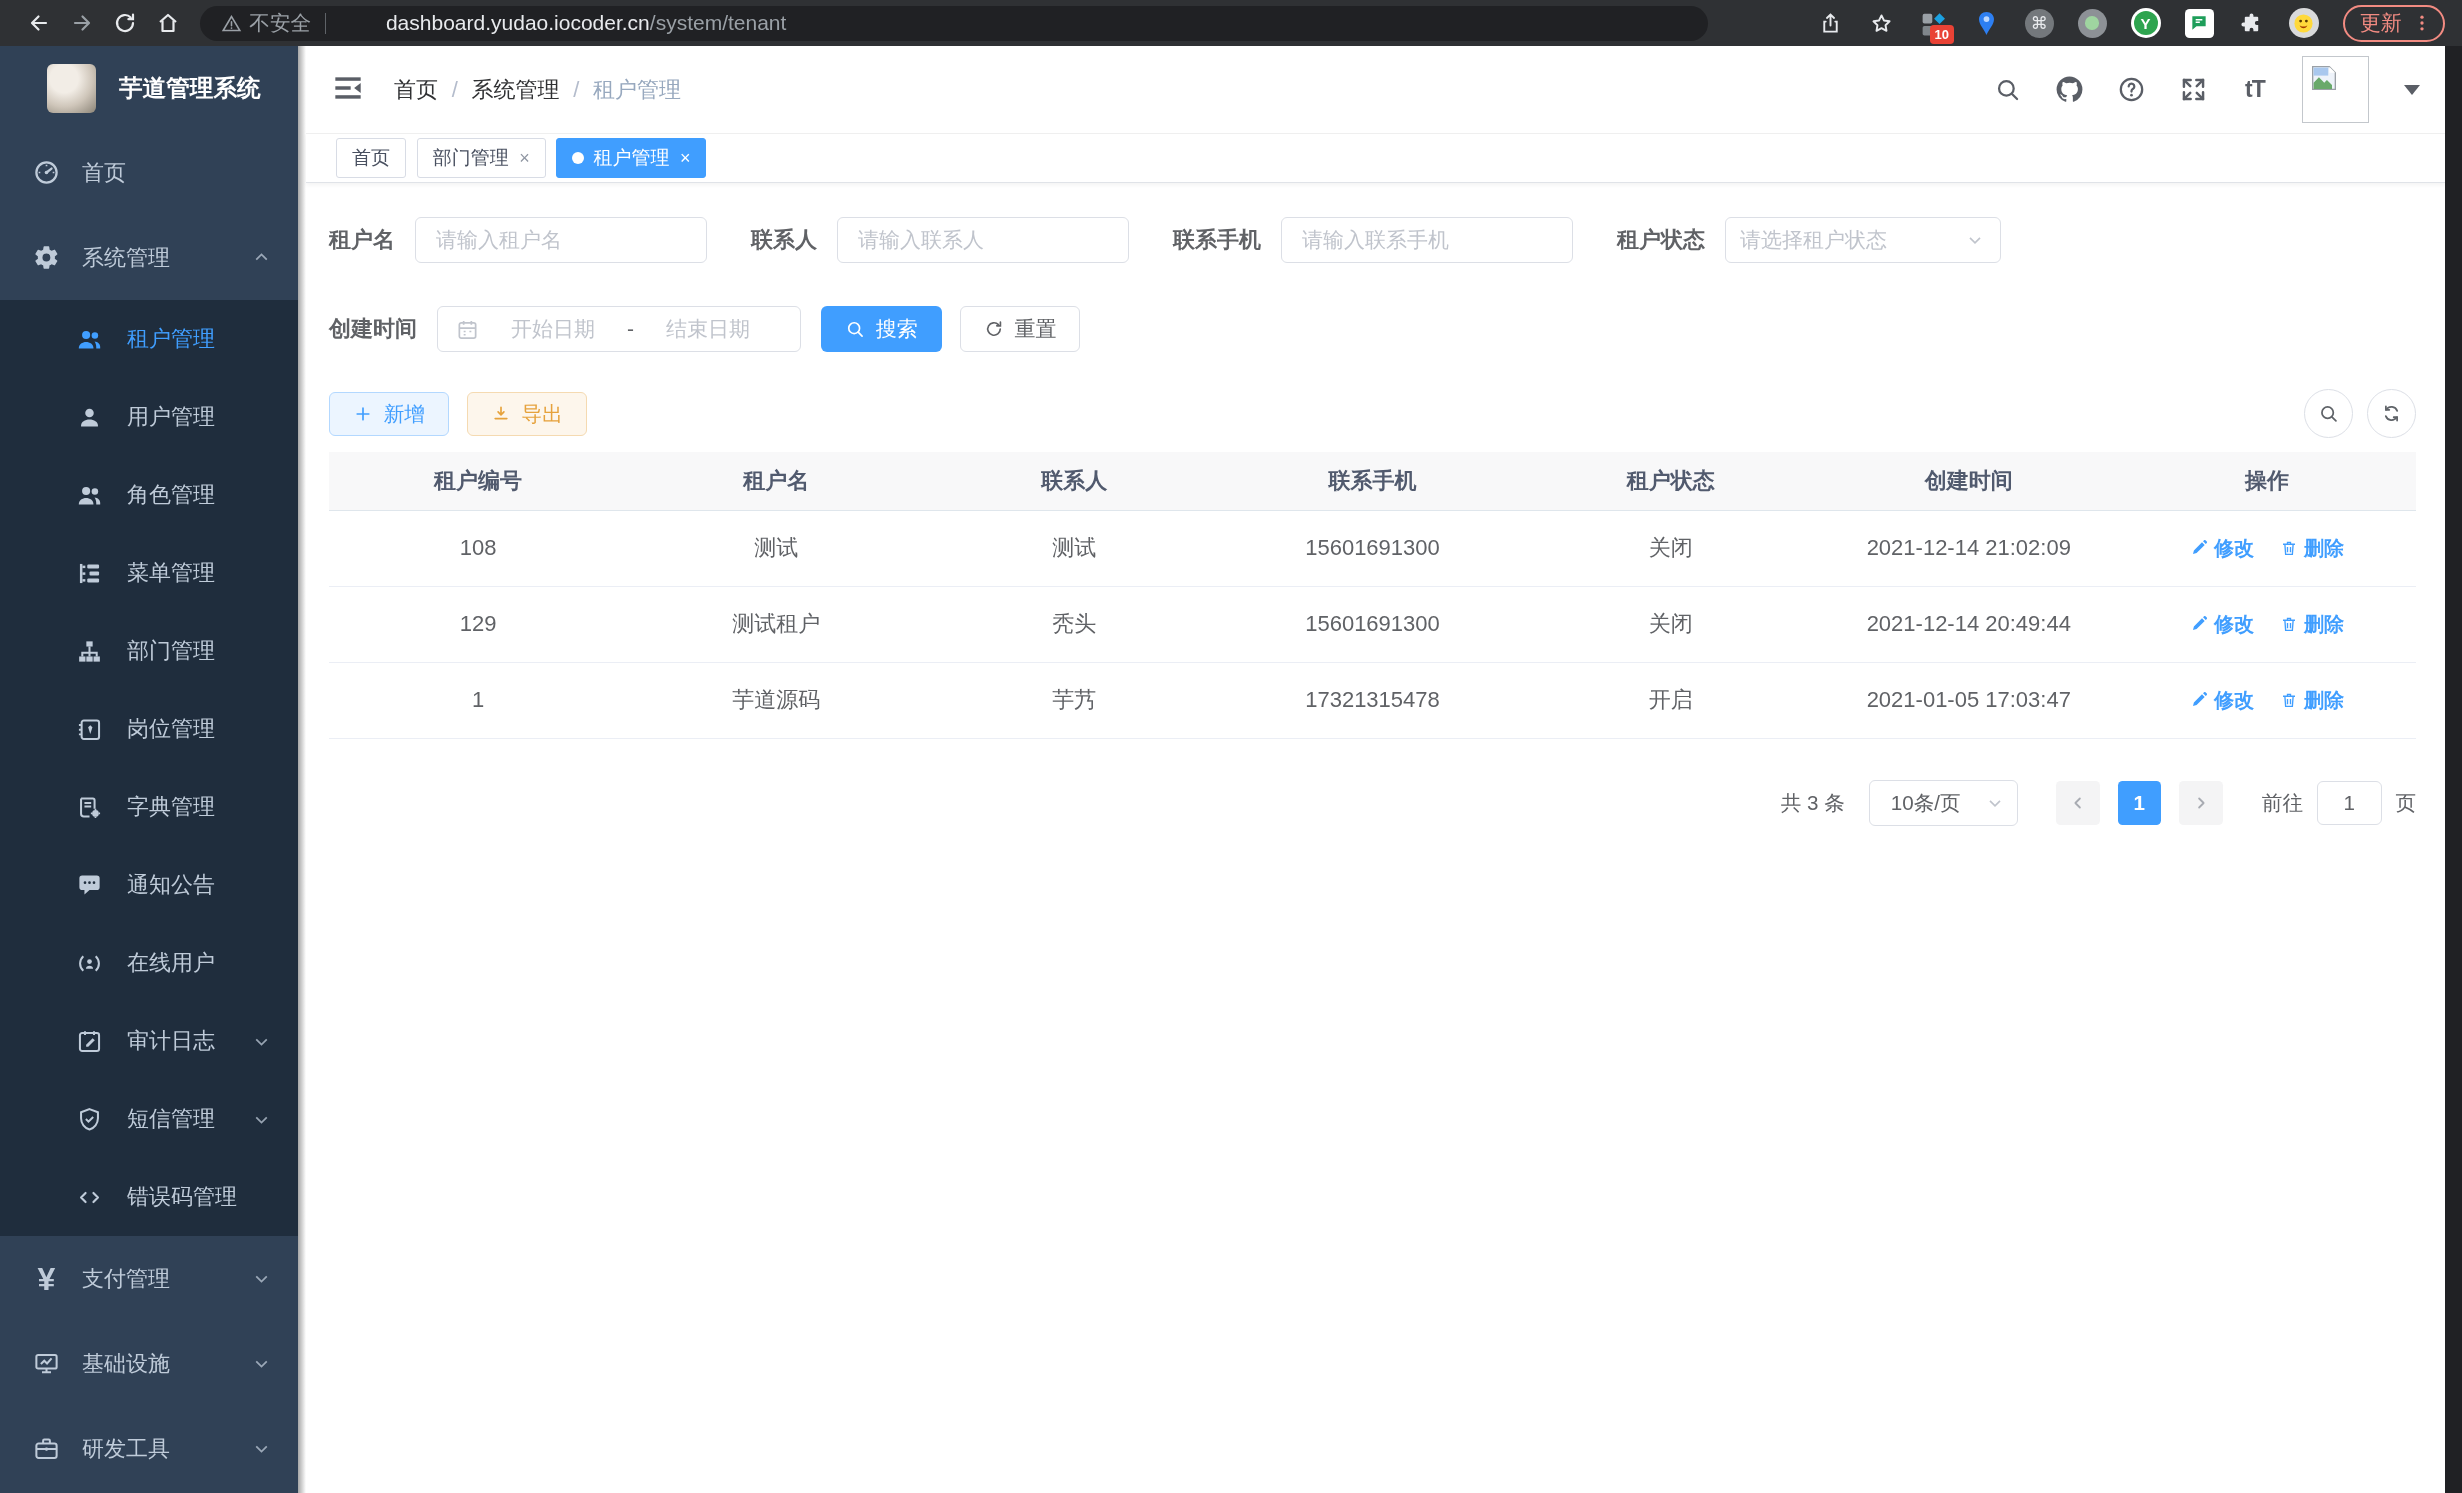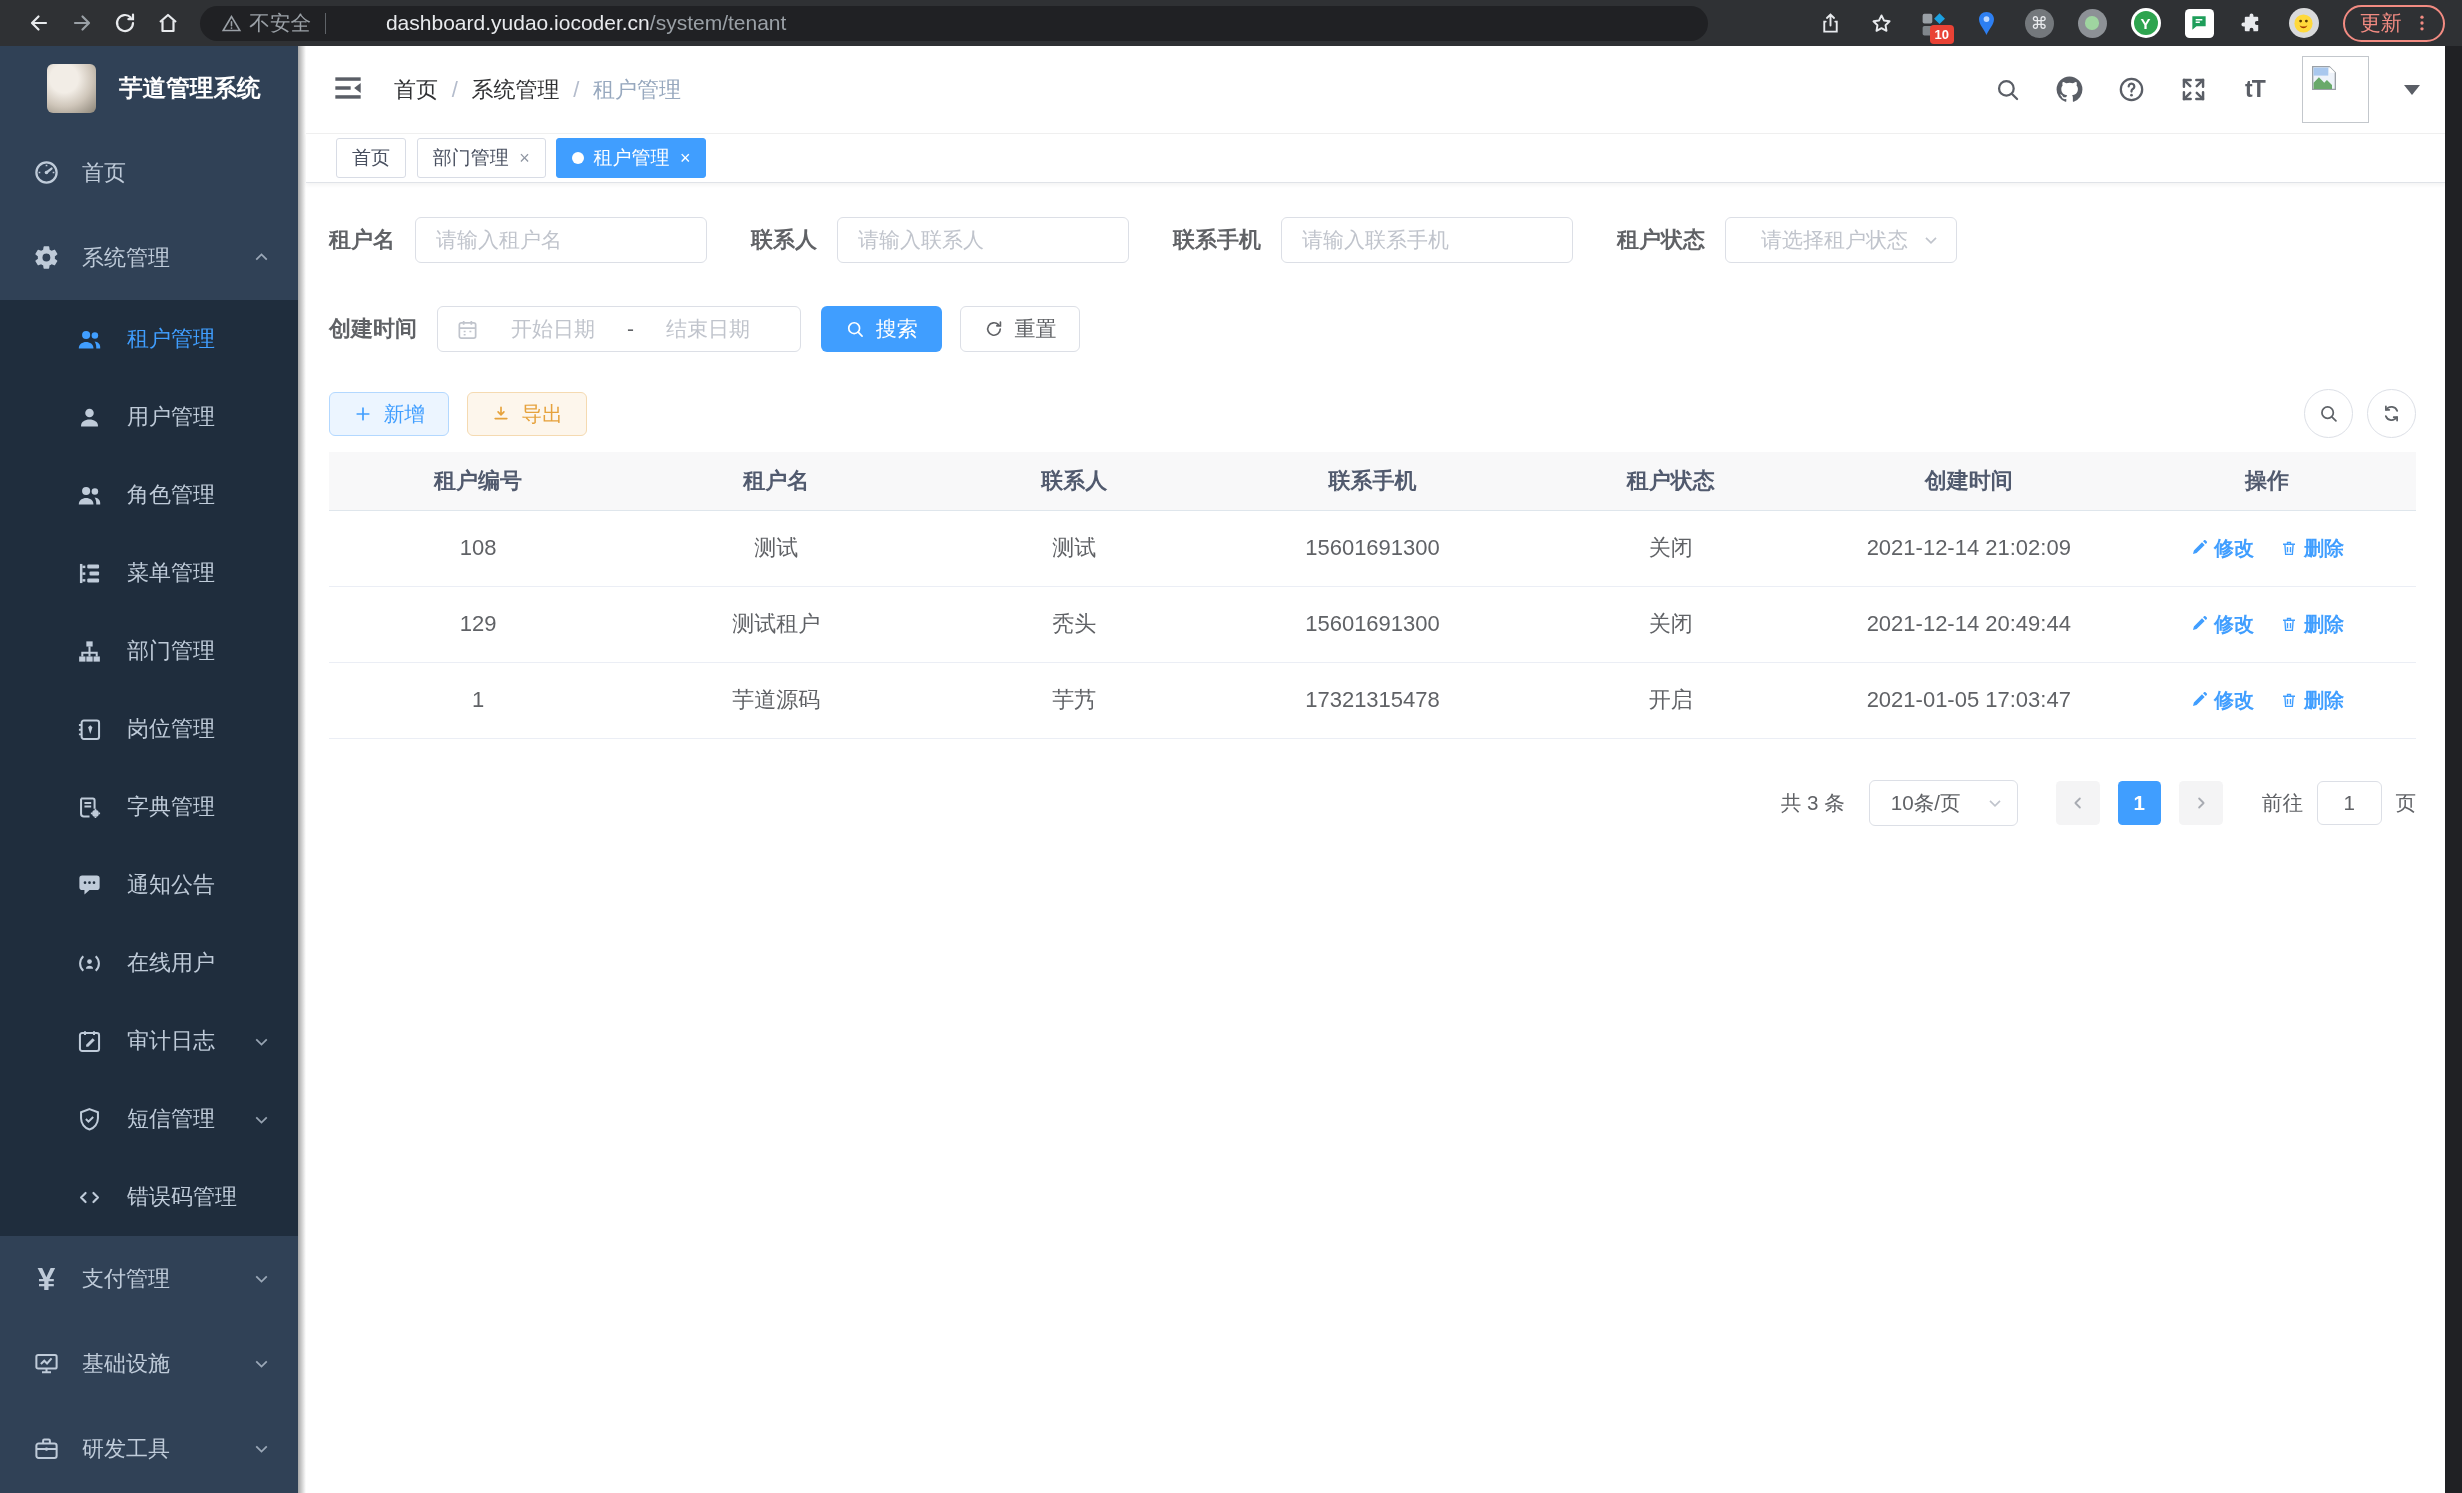--- a/index.html
+++ b/index.html
@@ -94,22 +94,22 @@
   .tag .dot { width:12px; height:12px; border-radius:50%; background:#fff; }
 
   .content { padding:34px 30px 0 23px; }
   .f-row { display:flex; align-items:center; margin-bottom:43px; }
   .f-label { font-size:22px; font-weight:700; color:#606266; white-space:nowrap; }
   .f-group { display:flex; align-items:center; gap:20px; margin-right:44px; }
   .f-input { width:292px; height:46px; border:1.5px solid #dcdfe6; border-radius:6px;
     padding:0 20px; font-size:21px; color:#606266; background:#fff; outline:none;
     font-family:inherit; }
   .f-input::placeholder { color:#c0c4cc; }
-  .f-select { width:232px; height:46px; border:1.5px solid #dcdfe6; border-radius:6px;
-    display:flex; align-items:center; padding:0 15px 0 35px; color:#c0c4cc; font-size:21px;
+  .f-select { width:276px; height:46px; border:1.5px solid #dcdfe6; border-radius:6px;
+    display:flex; align-items:center; padding:0 15px 0 14px; color:#c0c4cc; font-size:21px;
     cursor:pointer; background:#fff; }
   .f-select .sel-chev { margin-left:auto; color:#c0c4cc; }
   .sel-chev svg { width:20px; height:20px; }
   .f-date { width:364px; height:46px; border:1.5px solid #dcdfe6; border-radius:6px;
     display:flex; align-items:center; padding:0 18px; background:#fff; cursor:pointer; }
   .f-date .cal { color:#c0c4cc; }
   .cal svg { width:23px; height:23px; }
   .date-ph { color:#c0c4cc; font-size:21px; flex:1; text-align:center; }
   .date-sep { color:#606266; font-size:21px; }
 

